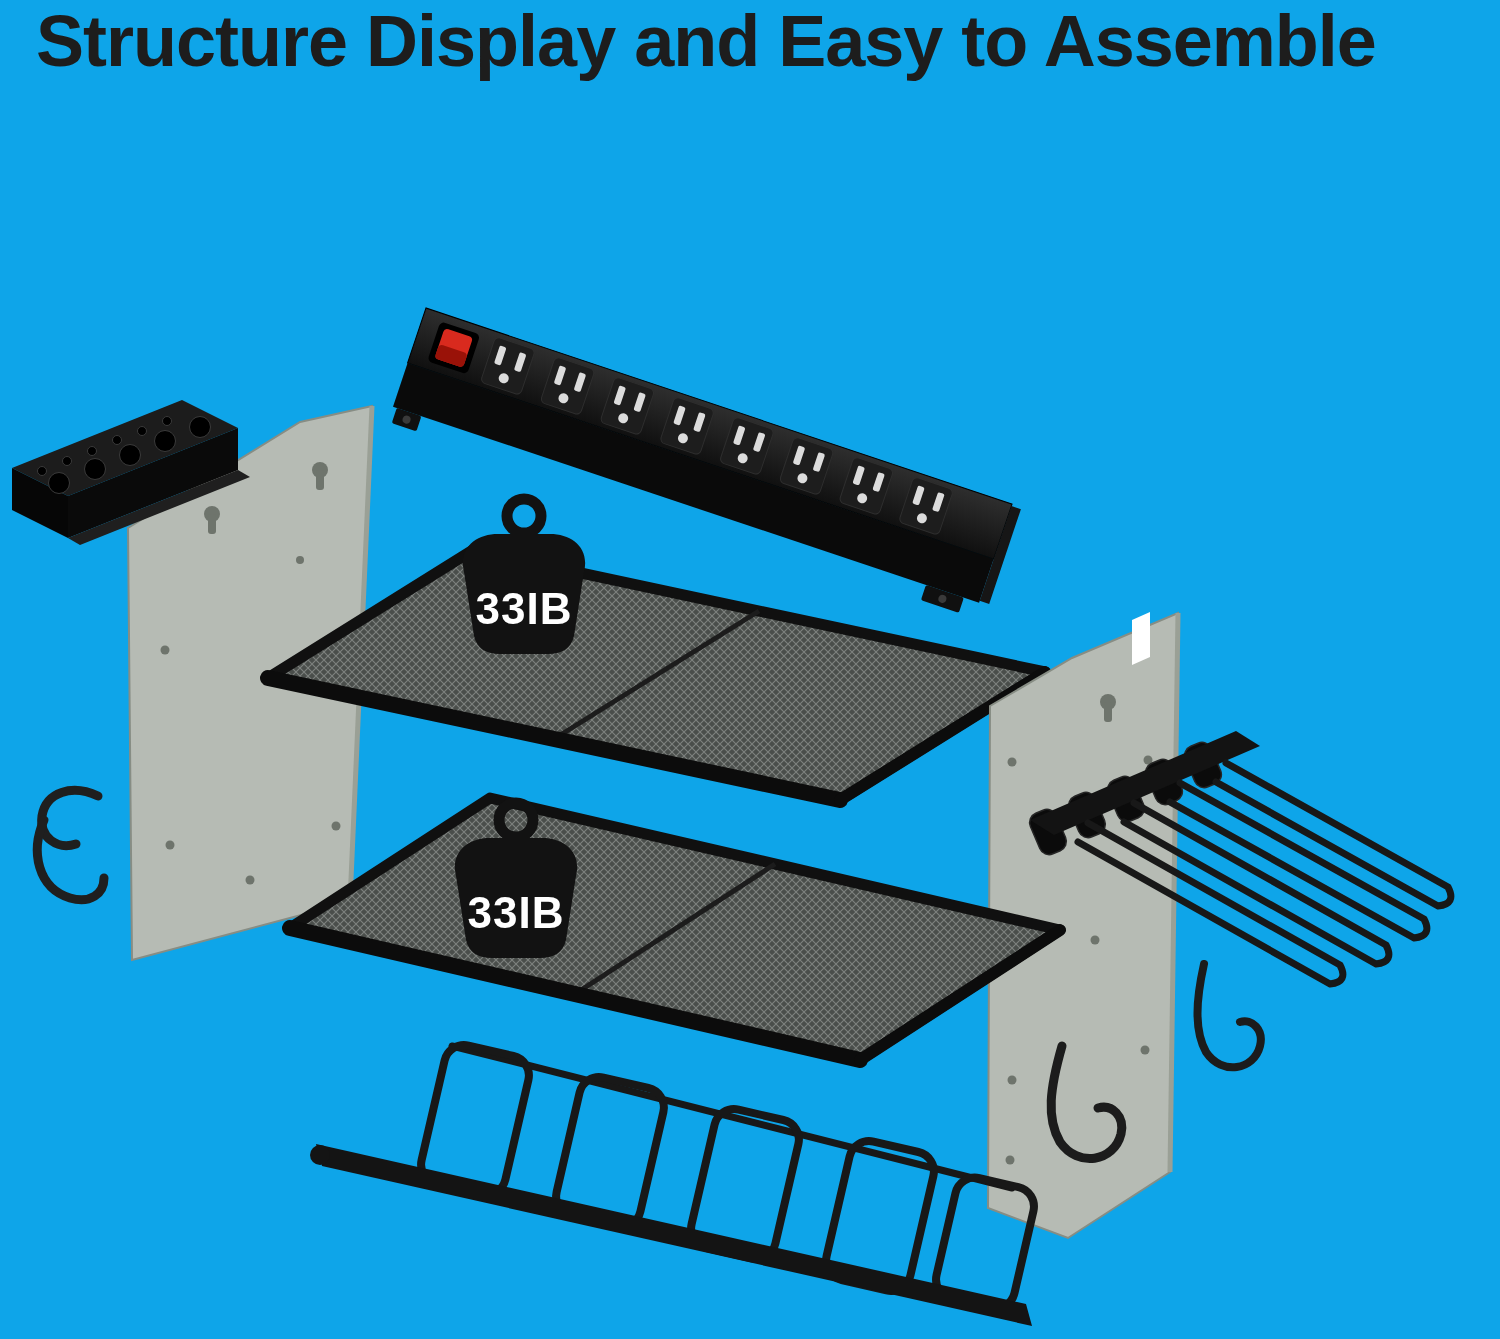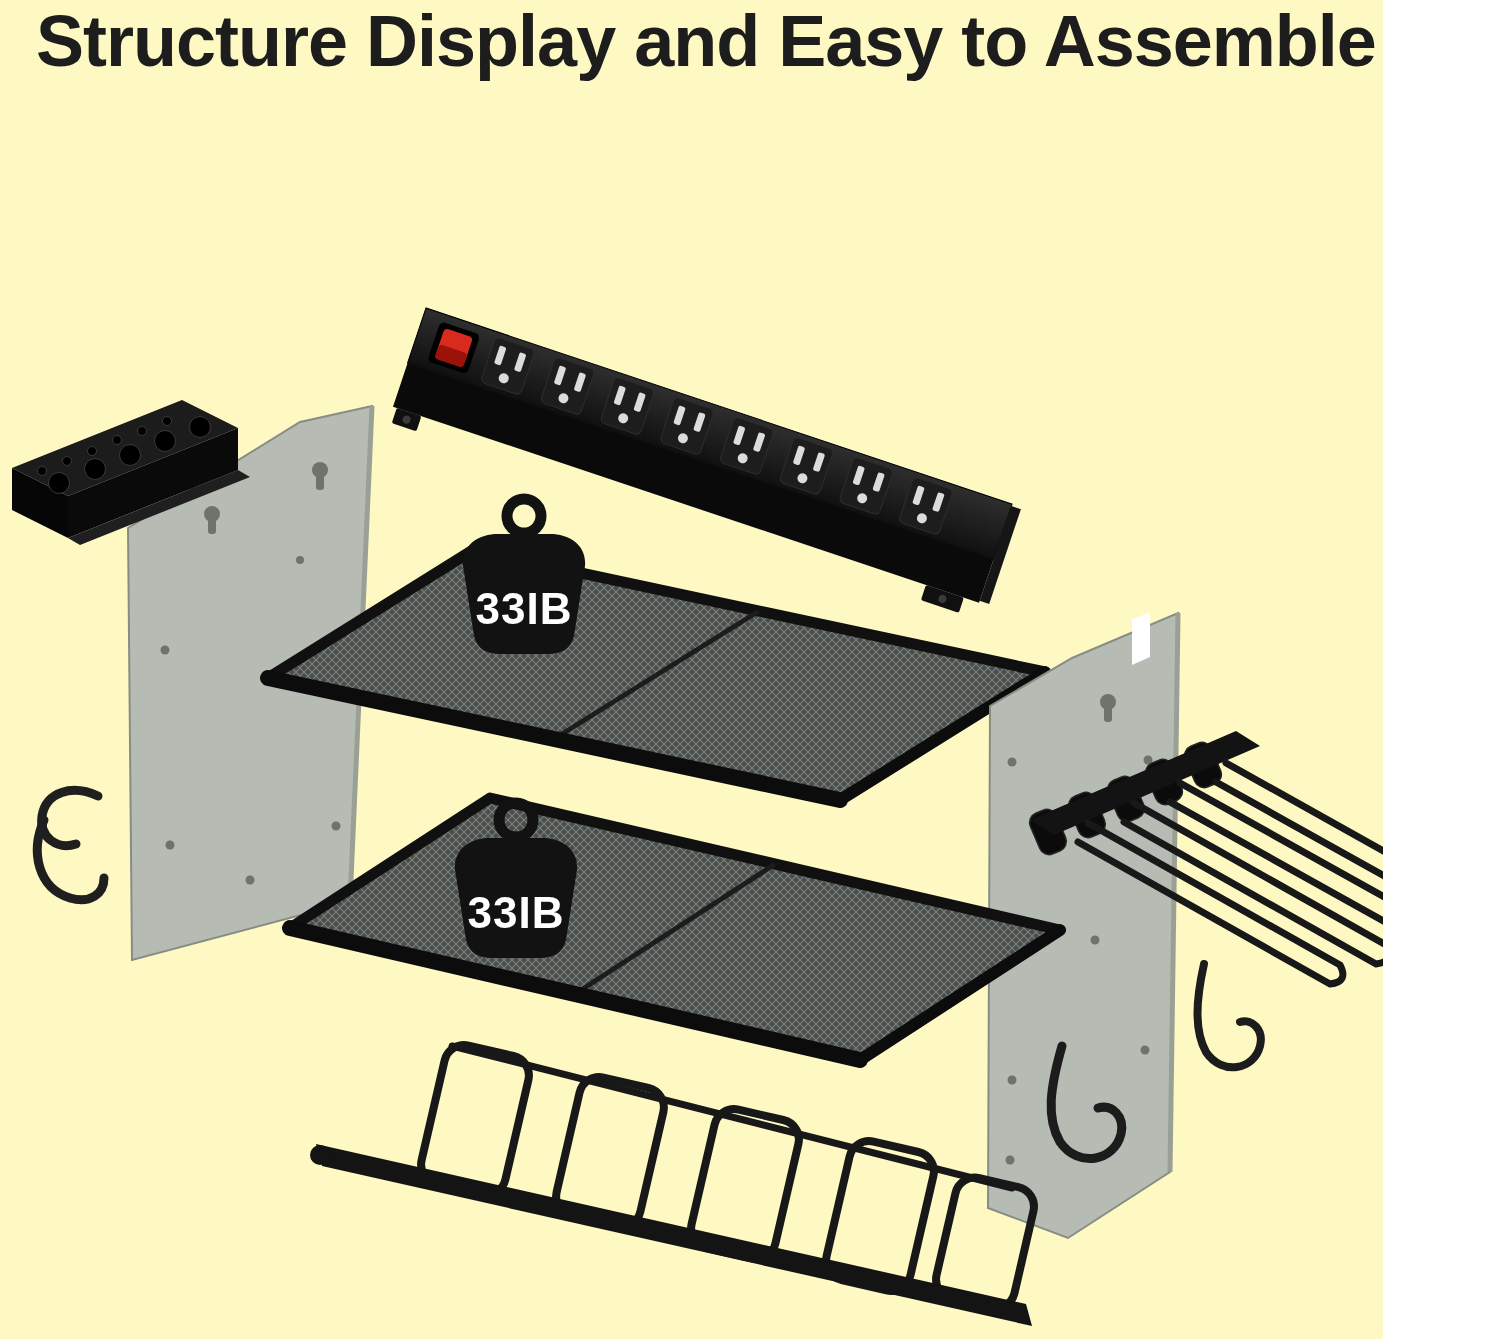--- a/index.html
+++ b/index.html
@@ -1,19 +1,19 @@
 <!DOCTYPE html>
 <html><head>
 <meta charset="utf-8">
 <style>
   html,body{margin:0;padding:0;background:#ffffff;}
   .stage{
     position:relative;
-    width:1383px;height:1339px;
-    background:#fef9c3;
+    width:1500px;height:1339px;
+    background:#0ea5e9;
     overflow:hidden;
     font-family:"Liberation Sans",sans-serif;
   }
   .page-title{
     position:absolute;
     top:0px;left:36px;
     margin:0;
     font-size:72px;
     font-weight:bold;
     letter-spacing:-1px;

